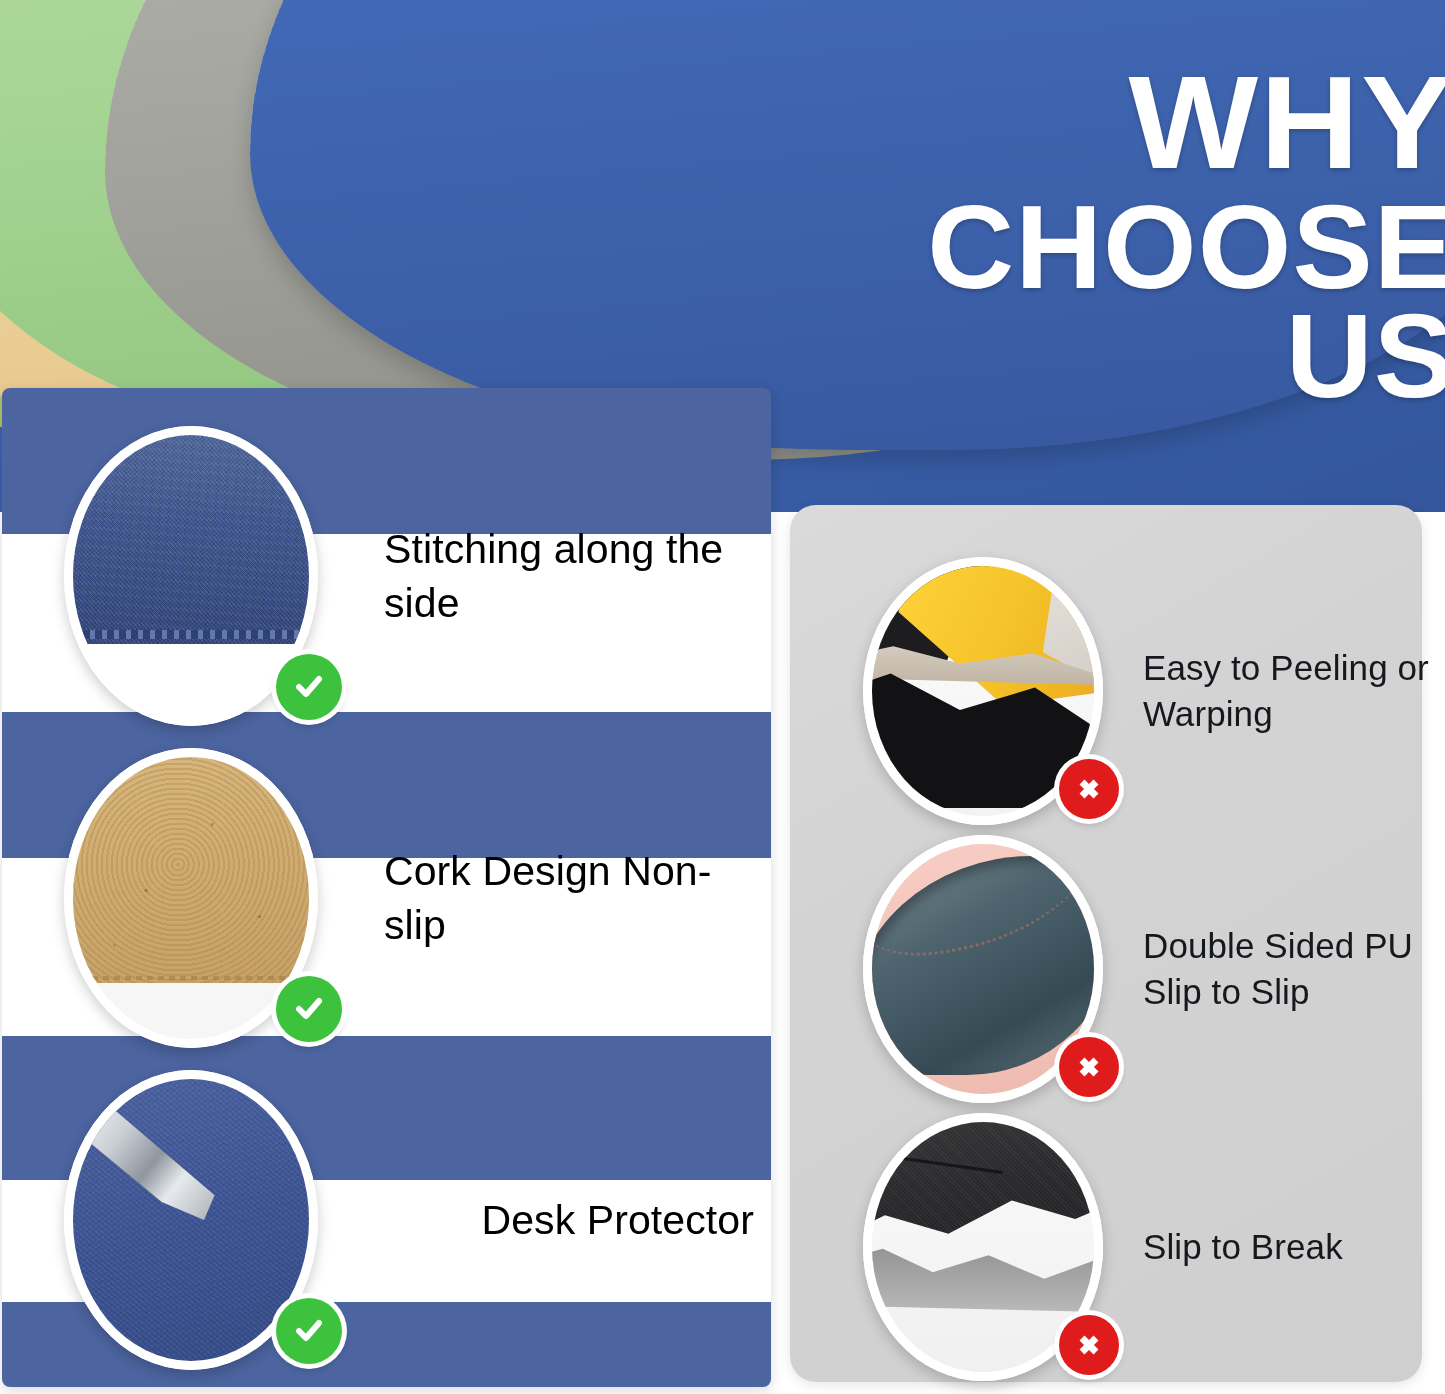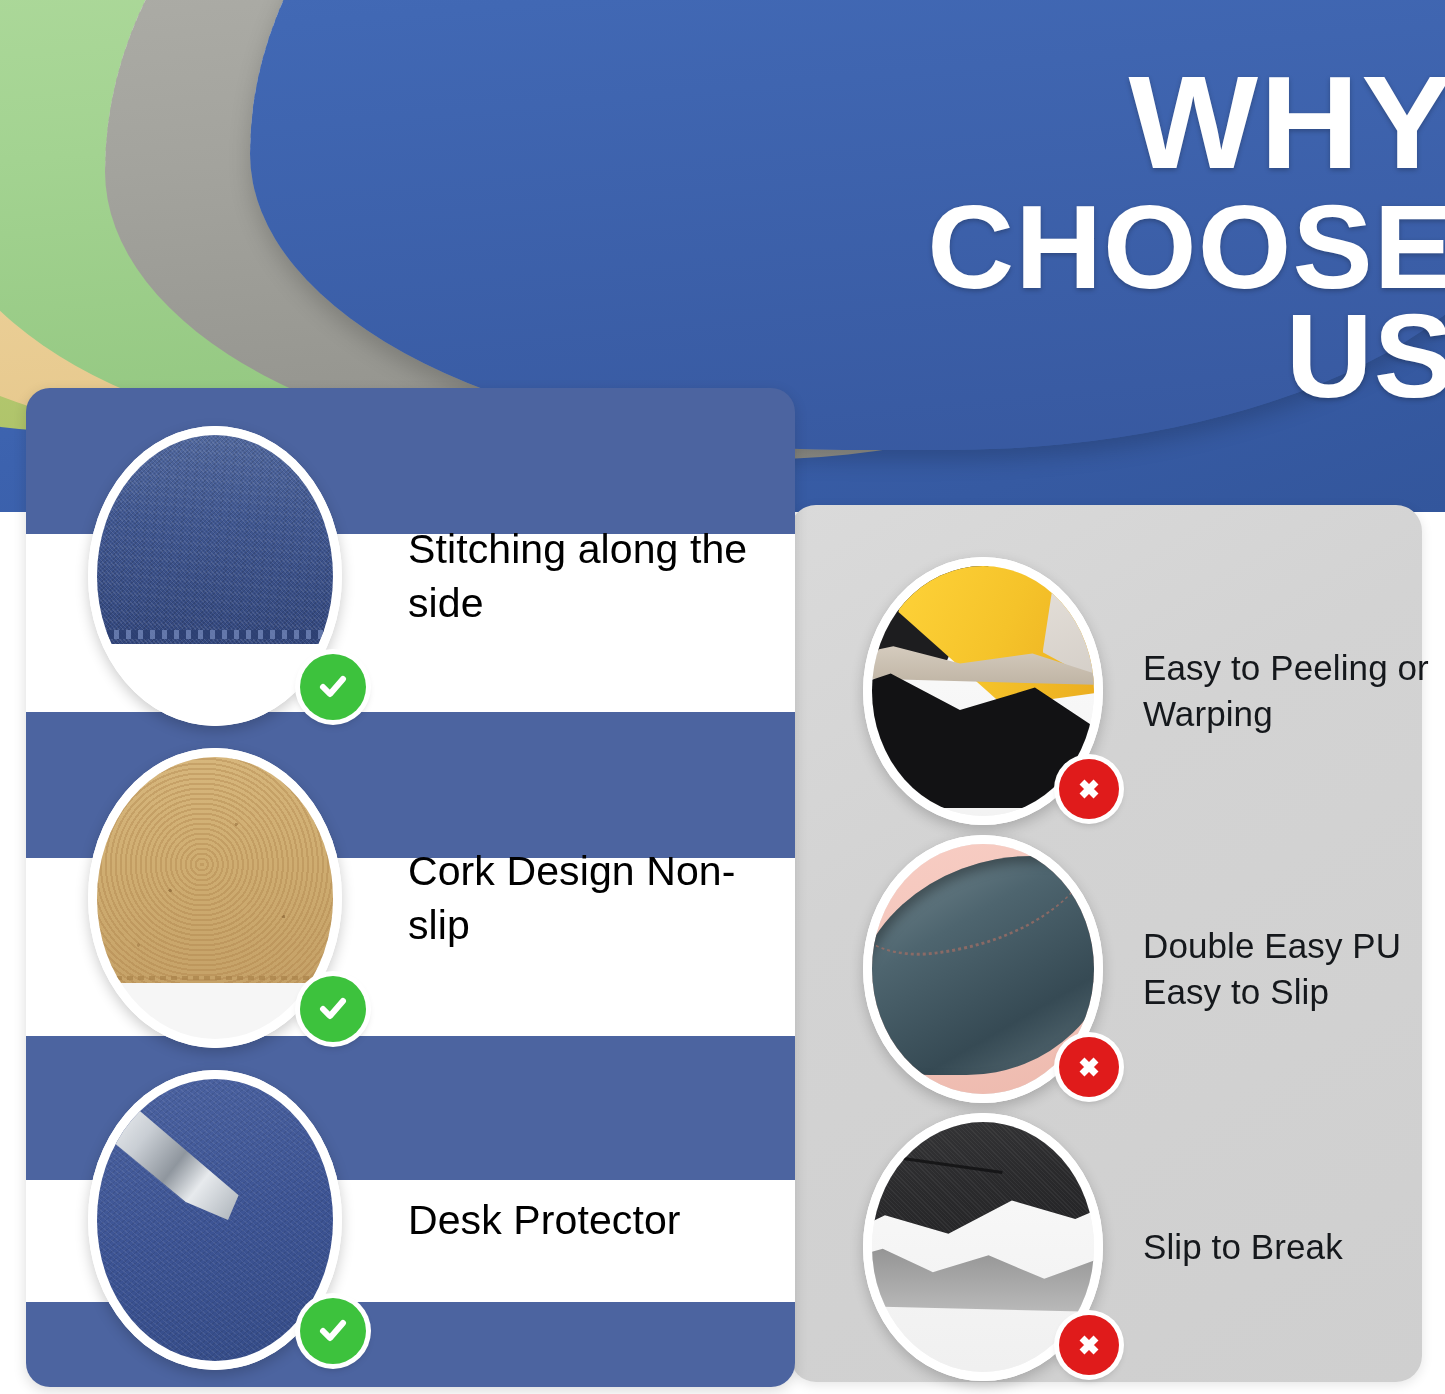--- a/index.html
+++ b/index.html
@@ -47,30 +47,30 @@
   .cons-panel{position:absolute;left:790px;top:505px;width:632px;height:877px;
      background:linear-gradient(150deg,#dadada 0%,#d3d3d3 35%,#cfcfcf 100%);
      border-radius:26px 26px 26px 26px;
      box-shadow:0 3px 12px rgba(0,0,0,.10);}
   .cons-row{position:absolute;left:0;width:632px;height:268px;margin-left:23px;}
   .cons-row.r0{top:52px;} .cons-row.r1{top:330px;} .cons-row.r2{top:608px;}
   .cons-text{position:absolute;left:330px;top:50%;transform:translateY(-50%);
      width:300px;font-size:35px;color:#15181c;line-height:1.32;letter-spacing:.1px;}
 
   
-  .pros-card{position:absolute;left:26px;top:388px;width:769px;height:999px;
-     background:#4C64A0;border-radius:24px;overflow:hidden;
+  .pros-card{position:absolute;left:2px;top:388px;width:769px;height:999px;
+     background:#4C64A0;border-radius:8px;overflow:hidden;
      box-shadow:0 4px 14px rgba(0,0,0,.14);}
   .stripe{position:absolute;left:0;width:769px;background:#ffffff;}
   .stripe.s0{top:146px;height:178px;}
   .stripe.s1{top:470px;height:178px;}
   .stripe.s2{top:792px;height:122px;}
 
   .pros-row{position:absolute;left:0;width:769px;height:300px;}
-  .pros-row.p0{top:38px;} .pros-row.p1{top:360px;} .pros-row.p2{top:682px;}
+  .pros-row.p0{top:38px;} .pros-row.p1{top:360px;} .pros-row.p2{top:682px;text-align:right;}
   .pros-text{position:absolute;left:382px;top:50%;transform:translateY(-50%);
      width:370px;font-size:41px;color:#000000;line-height:1.32;letter-spacing:.1px;}
 
   
   .thumb{position:absolute;border-radius:50%;background:#ffffff;
      box-shadow:0 5px 14px rgba(0,0,0,.20);overflow:visible;}
   .thumb .frame{position:absolute;left:0;top:0;right:0;bottom:0;border-radius:50%;
      background:#fff;padding:9px;box-sizing:border-box;}
   .thumb .media{position:relative;width:100%;height:100%;border-radius:50%;overflow:hidden;
      background:#f4f4f4;}
@@ -228,21 +228,21 @@
                 <div class="edge"></div>
           </div>
         </div>
           </div>
         <div class="badge badge-no">
           <svg width="30" height="30" viewBox="0 0 30 30">
               <path d="M8 8 L22 22 M22 8 L8 22" stroke="#fff" stroke-width="7" stroke-linecap="butt"></path>
             </svg>
         </div>
       </div>
-      <div class="cons-text">Double Easy PU Easy to Slip</div>
+      <div class="cons-text">Double Sided PU Slip to Slip</div>
     </div>
 
     <div class="cons-row r2">
       <div class="thumb t-cons" style="top:0;">
         <div class="frame">
             <div class="media">
           <div class="fill-break">
             <div class="topblk"></div>
                 <div class="crumb"></div>
                 <div class="crack"></div>

